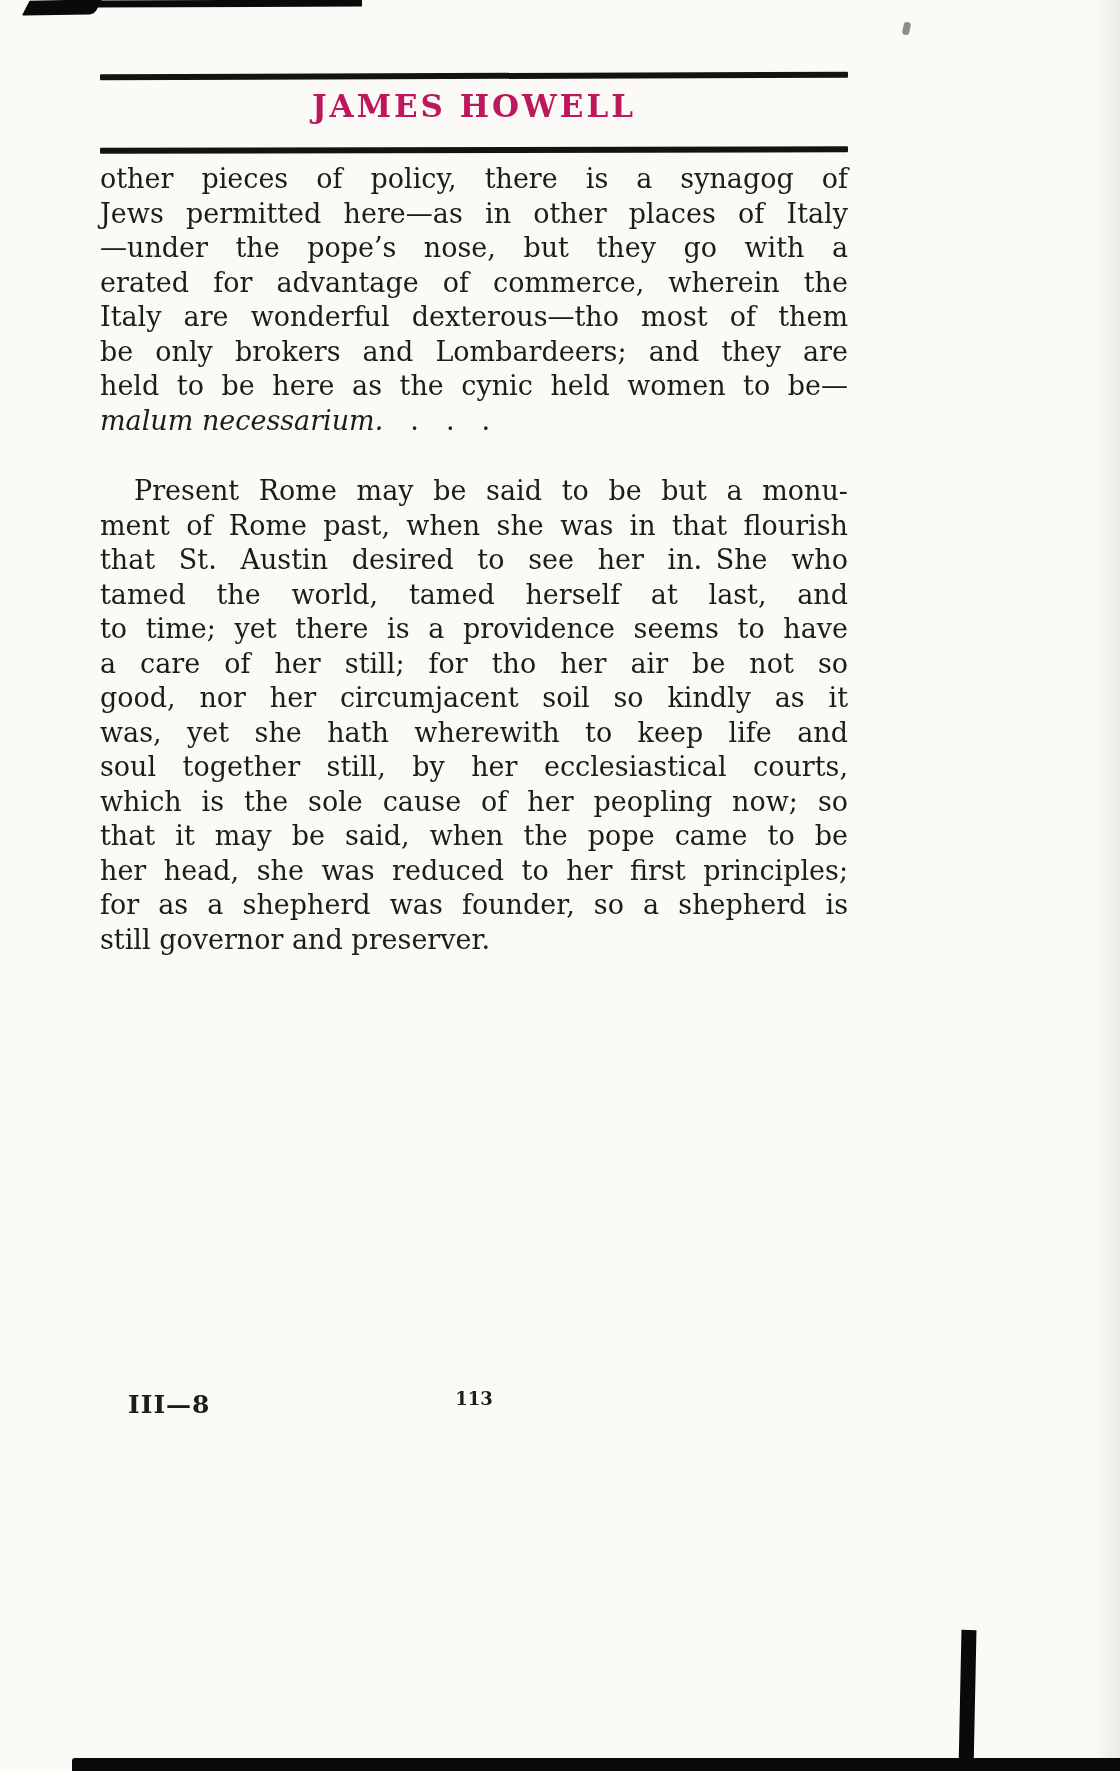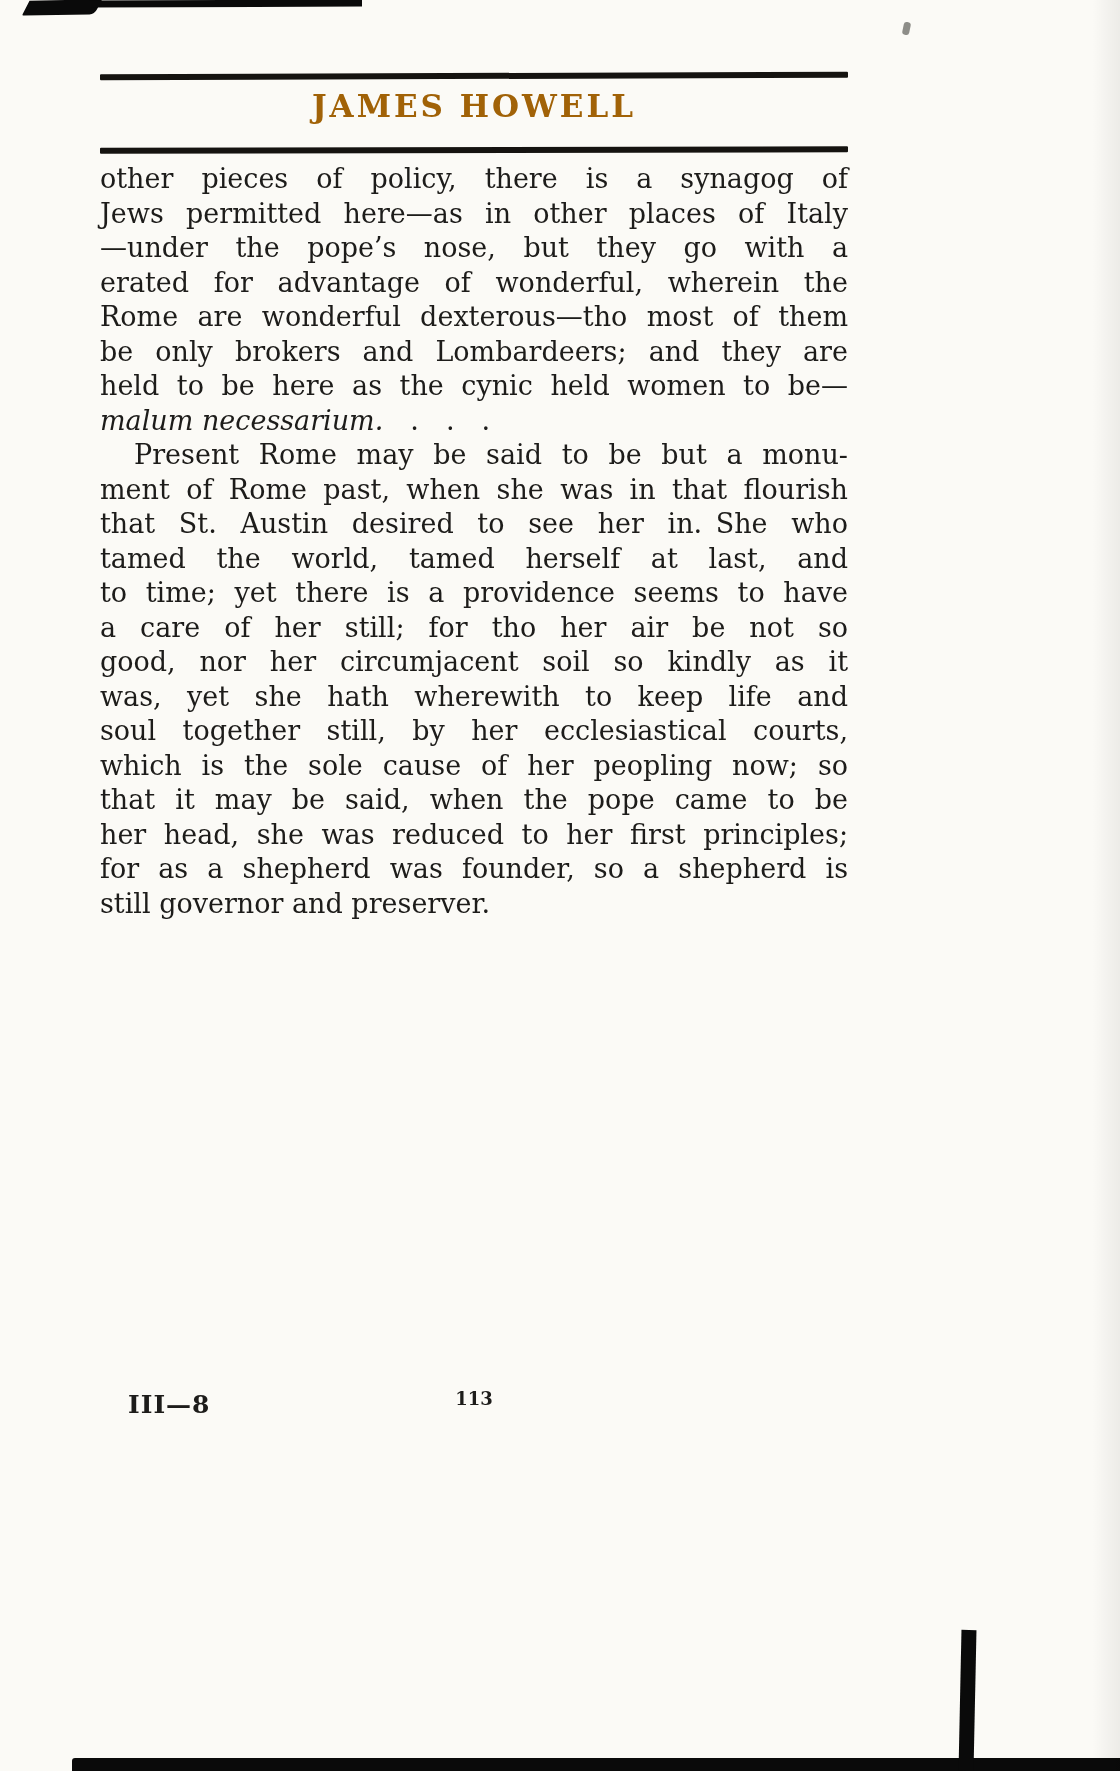--- a/index.html
+++ b/index.html
@@ -22,30 +22,30 @@
   }
   .rule {
     position: absolute; left: 100px; width: 748px; height: 6px;
     background: #151310; border-radius: 1px;
   }
   .rule-top    { top: 73px;  transform: rotate(-0.2deg); }
   .rule-bottom { top: 147px; transform: rotate(-0.1deg); }
   .title {
     position: absolute; top: 88px; left: 100px; width: 748px; margin: 0;
     text-align: center; font-size: 31px; font-weight: bold;
-    letter-spacing: 3px; color: #a16207;
+    letter-spacing: 3px; color: #be185d;
   }
   .body-text {
     position: absolute; top: 162px; left: 100px; width: 748px;
     font-size: 27px; line-height: 34.5px;
   }
   .paragraph { margin: 0; }
   .line { text-align: justify; text-align-last: justify; }
   .line.last { text-align-last: left; }
-  .line.indent { text-indent: 34px; }
+  .line.indent { text-indent: 34px; margin-top: 36px; }
   .italic { font-style: italic; }
   .footer { position: absolute; top: 1388px; left: 0; width: 1016px; height: 40px; }
   .signature {
     position: absolute; left: 128px; top: 2px;
     font-size: 25px; font-weight: bold; letter-spacing: 1px;
   }
   .page-number {
     position: absolute; left: 474px; top: 0; transform: translateX(-50%);
     font-size: 18px; font-weight: bold;
   }
@@ -74,22 +74,22 @@
 
   <div class="rule rule-top"></div>
   <h1 class="title">JAMES HOWELL</h1>
   <div class="rule rule-bottom"></div>
 
   <div class="body-text">
     <div class="paragraph">
         <div class="line"><span>other pieces of policy, there is a synagog of</span></div>
         <div class="line"><span>Jews permitted here—as in other places of Italy</span></div>
         <div class="line"><span>—under the pope’s nose, but they go with a</span></div>
-        <div class="line"><span>erated for advantage of wonderful, wherein the</span></div>
-        <div class="line"><span>Rome are wonderful dexterous—tho most of them</span></div>
+        <div class="line"><span>erated for advantage of commerce, wherein the</span></div>
+        <div class="line"><span>Italy are wonderful dexterous—tho most of them</span></div>
         <div class="line"><span>be only brokers and Lombardeers; and they are</span></div>
         <div class="line"><span>held to be here as the cynic held women to be—</span></div>
         <div class="line last"><span class="italic">malum necessarium.</span><span> . . .</span></div>
       </div>
     <div class="paragraph">
         <div class="line indent"><span>Present Rome may be said to be but a monu-</span></div>
         <div class="line"><span>ment of Rome past, when she was in that flourish</span></div>
         <div class="line"><span>that St. Austin desired to see her in. She who</span></div>
         <div class="line"><span>tamed the world, tamed herself at last, and</span></div>
         <div class="line"><span>to time; yet there is a providence seems to have</span></div>

